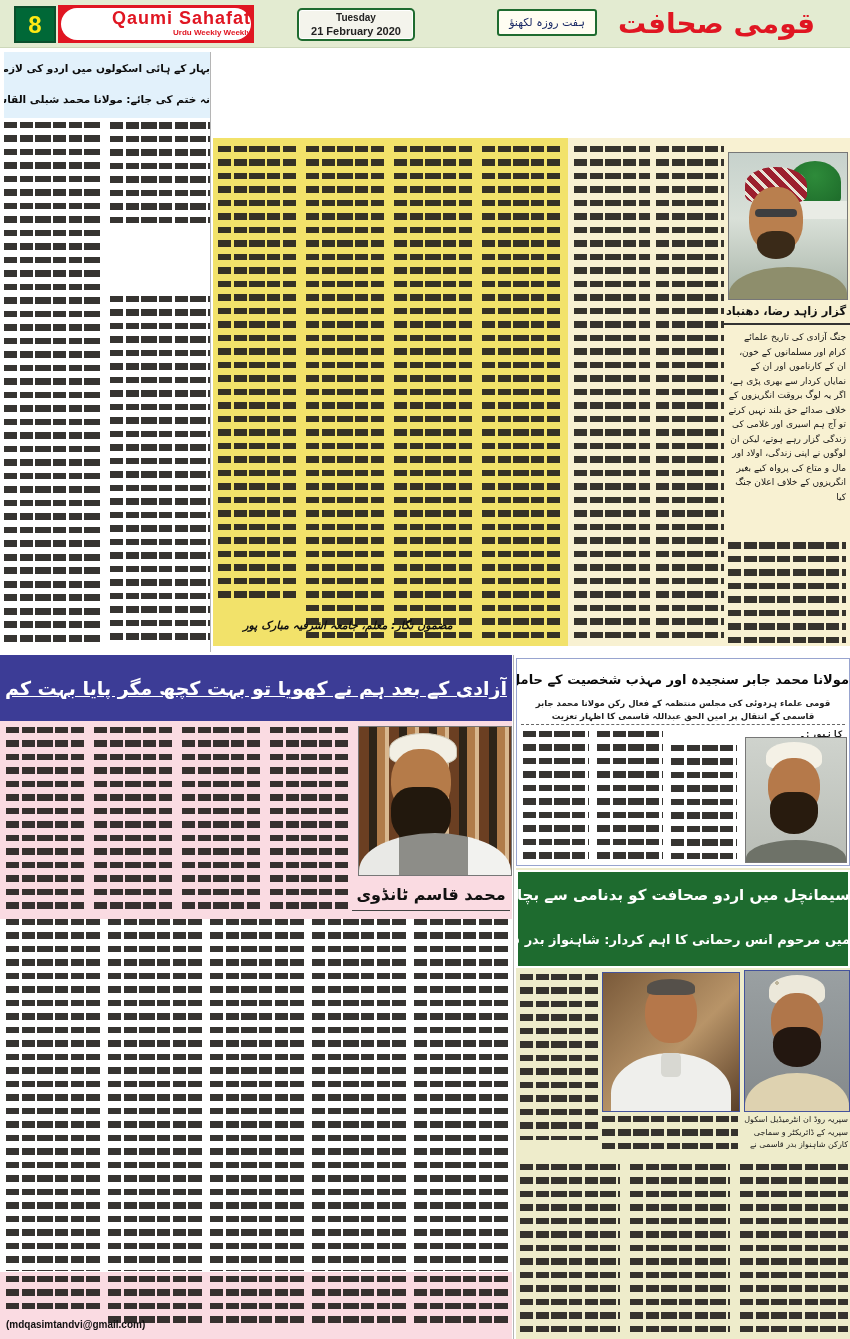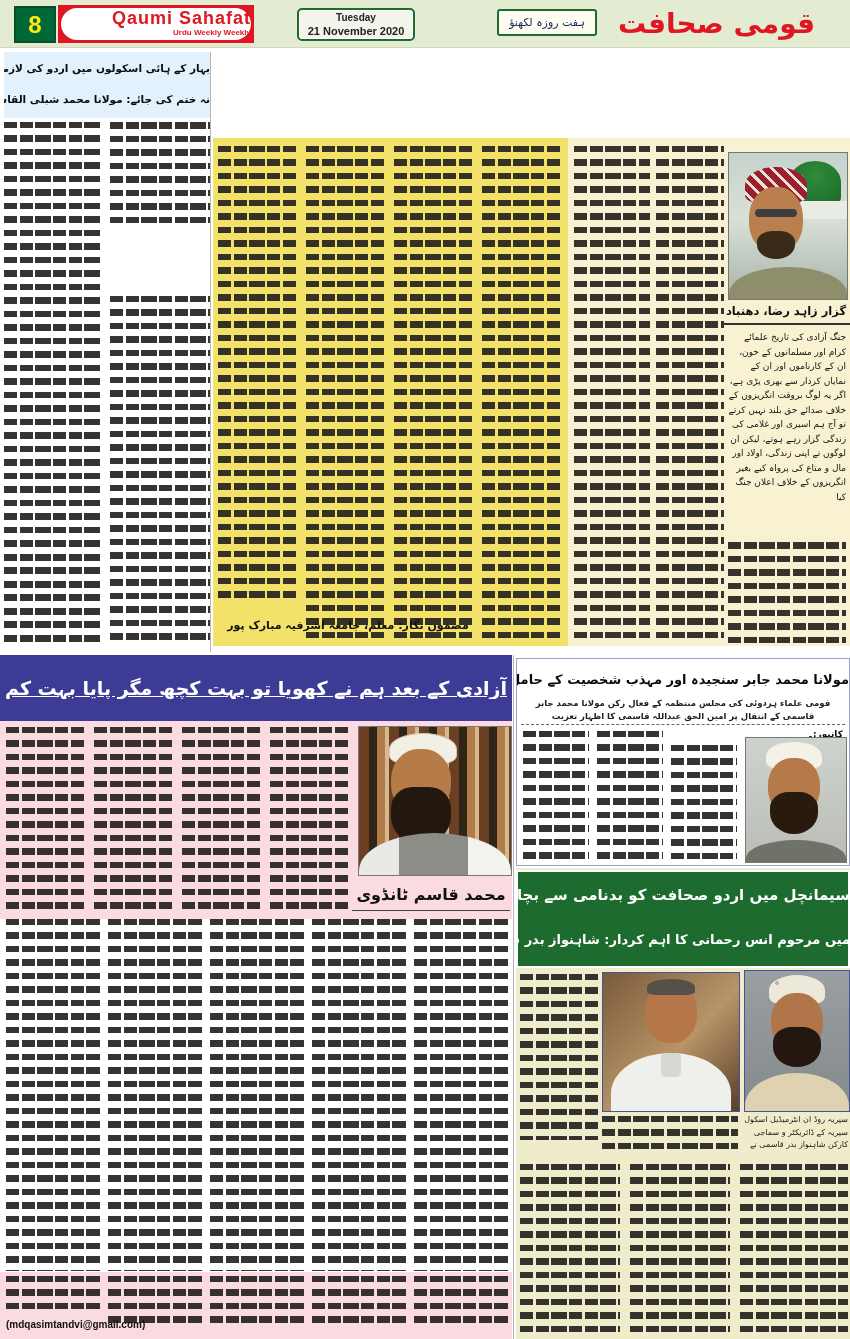--- a/index.html
+++ b/index.html
@@ -29,21 +29,21 @@
       <span class="b" style="color:#ffe913;font-size:24px;font-family:'Liberation Sans',sans-serif;">8</span>
     </div>
     <div class="c" style="left:58px;top:5px;width:196px;height:38px;background:#e01622;padding:3px;">
       <div class="c" style="left:3px;top:3px;width:190px;height:32px;background:#fff;border-radius:16px;text-align:right;">
         <div class="b nowrap" style="color:#e01622;font-size:18px;line-height:20px;font-family:'Liberation Sans',sans-serif;letter-spacing:1px;">Qaumi Sahafat</div>
         <div class="b nowrap" style="color:#e01622;font-size:8px;line-height:9px;font-family:'Liberation Sans',sans-serif;">Urdu Weekly Weekly</div>
       </div>
     </div>
     <div class="c" style="left:297px;top:8px;width:118px;height:33px;background:#f4f4ec;border:2px solid #1e6b2f;border-radius:5px;box-shadow:inset 0 0 0 1px #fff;text-align:center;">
       <div class="b" style="font-size:10px;line-height:15px;color:#222;font-family:'Liberation Sans',sans-serif;">Tuesday</div>
-      <div class="b" style="font-size:11px;line-height:12px;color:#222;font-family:'Liberation Sans',sans-serif;">21 November 2020</div>
+      <div class="b" style="font-size:11px;line-height:12px;color:#222;font-family:'Liberation Sans',sans-serif;">21 February 2020</div>
     </div>
     <div class="c fx" style="left:497px;top:9px;width:100px;height:27px;background:#fffdf2;border:2px solid #1e6b2f;border-radius:3px;">
       <span class="u" style="font-size:11px;color:#1a2a66;">ہفت روزہ لکھنؤ</span>
     </div>
     <div class="c u b nowrap" style="right:12px;top:4px;width:220px;height:40px;line-height:40px;text-align:left;color:#e01622;font-size:28px;">قومی صحافت</div>
   </div>
 
   <div class="c" style="left:4px;top:52px;width:206px;height:600px;background:#fff;">
     <div class="c" style="left:0;top:0;width:206px;height:66px;background:#e2f1fb;text-align:center;">
       <div class="u b nowrap" style="font-size:10.5px;line-height:32px;color:#0b0b0b;">بہار کے ہائی اسکولوں میں اردو کی لازمیت</div>
@@ -60,21 +60,21 @@
     <div class="c" style="left:0;top:0;width:355px;height:508px;background:#f2e26a;"></div>
     <div class="c" style="left:355px;top:0;width:282px;height:508px;background:#f8f1d2;"></div>
 
     <div class="sim" style="left:5px;top:8px;width:80px;height:458px;--bg:#f2e26a;"></div>
     <div class="sim" style="left:93px;top:8px;width:80px;height:494px;--bg:#f2e26a;"></div>
     <div class="sim" style="left:181px;top:8px;width:80px;height:494px;--bg:#f2e26a;"></div>
     <div class="sim" style="left:269px;top:8px;width:80px;height:494px;--bg:#f2e26a;"></div>
     <div class="sim" style="left:361px;top:8px;width:76px;height:498px;--bg:#f8f1d2;"></div>
     <div class="sim" style="left:443px;top:8px;width:68px;height:498px;--bg:#f8f1d2;"></div>
 
-    <div class="c u b fx" style="left:5px;top:472px;width:260px;height:30px;font-size:11px;color:#111;">مضمون نگار: معلم، جامعہ اشرفیہ مبارک پور</div>
+    <div class="c u b fx" style="left:5px;top:472px;width:260px;height:30px;font-size:11px;color:#111;font-style:italic;">مضمون نگار: معلم، جامعہ اشرفیہ مبارک پور</div>
 
     <div class="photo" style="left:515px;top:14px;width:118px;height:146px;background:linear-gradient(180deg,#c7d2cc 0%,#d9e0d8 45%,#a8b4a8 100%);">
       <i style="right:6px;top:8px;width:52px;height:42px;background:radial-gradient(circle at 50% 35%,#2e8b3a,#1d6b2a);border-radius:50% 50% 12% 12%;"></i>
       <i style="right:0;top:48px;width:62px;height:18px;background:#e9ece5;"></i>
       <i style="left:16px;top:14px;width:62px;height:36px;border-radius:50% 50% 22% 22%;background:repeating-linear-gradient(45deg,#9c1f2e 0 6px,#e7e2d6 6px 9px),repeating-linear-gradient(-45deg,#9c1f2e 0 6px,transparent 6px 9px);"></i>
       <i style="left:20px;top:34px;width:54px;height:66px;background:#b97f4e;border-radius:46%;"></i>
       <i style="left:26px;top:56px;width:42px;height:8px;background:rgba(20,40,60,.75);border-radius:4px;"></i>
       <i style="left:28px;top:78px;width:38px;height:28px;background:#3a2a18;border-radius:40% 40% 50% 50%;"></i>
       <i style="left:0;bottom:0;width:118px;height:32px;background:#8e8e6c;border-radius:60% 60% 0 0/100% 100% 0 0;"></i>
     </div>
@@ -116,21 +116,21 @@
     <div class="sim" style="left:414px;top:621px;width:94px;height:54px;--bg:#fadbe2;"></div>
     <div class="c b nowrap" style="left:6px;top:661px;width:180px;height:18px;font-size:10px;line-height:18px;color:#111;font-family:'Liberation Sans',sans-serif;">(mdqasimtandvi@gmail.com)</div>
   </div>
   <div class="vrule" style="left:513px;top:655px;height:684px;"></div>
 
   <div class="c" style="left:516px;top:658px;width:334px;height:208px;background:#fff;border:1px solid #98a4cf;">
     <div class="c fx" style="left:0;top:4px;width:332px;height:32px;">
       <span class="u b nowrap" style="color:#0a0a0a;font-size:13px;">مولانا محمد جابر سنجیدہ اور مہذب شخصیت کے حامل تھے</span>
     </div>
     <div class="c u b" style="left:4px;top:38px;width:324px;height:28px;font-size:8.5px;line-height:13px;text-align:center;color:#222;border-bottom:1px dashed #666;overflow:hidden;">قومی علماء ہردوئی کی مجلس منتظمہ کے فعال رکن مولانا محمد جابر قاسمی کے انتقال پر امین الحق عبداللہ قاسمی کا اظہار تعزیت</div>
-    <div class="c u b" style="right:6px;top:70px;width:52px;height:14px;font-size:9px;color:#111;text-align:right;">کانپور:۔</div>
+    <div class="c u b" style="right:6px;top:70px;width:52px;height:14px;font-size:9px;color:#111;text-align:right;font-family:Liberation Mono, monospace;">کانپور:۔</div>
     <div class="sim" style="left:6px;top:72px;width:66px;height:128px;--bg:#ffffff;"></div>
     <div class="sim" style="left:80px;top:72px;width:66px;height:128px;--bg:#ffffff;"></div>
     <div class="sim" style="left:154px;top:86px;width:66px;height:114px;--bg:#ffffff;"></div>
 
     <div class="photo" style="left:228px;top:78px;width:100px;height:124px;background:linear-gradient(180deg,#cfd3cd,#b9bdb6);">
       <i style="left:20px;top:4px;width:56px;height:28px;background:#f4f1e6;border-radius:50% 50% 30% 30%;"></i>
       <i style="left:22px;top:20px;width:52px;height:58px;background:#b5794a;border-radius:46%;"></i>
       <i style="left:24px;top:54px;width:48px;height:42px;background:#281b0e;border-radius:38% 38% 50% 50%;"></i>
       <i style="left:0;bottom:0;width:100px;height:22px;background:#6e7268;border-radius:60% 60% 0 0/100% 100% 0 0;"></i>
     </div>

